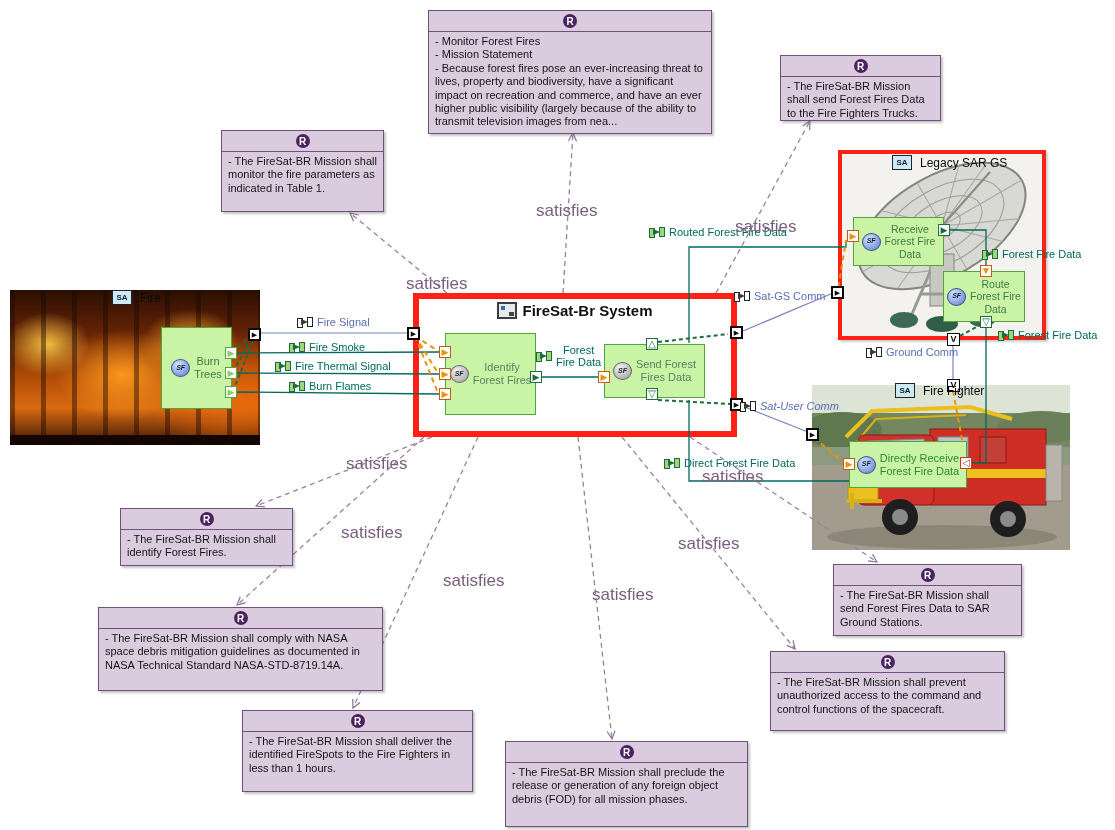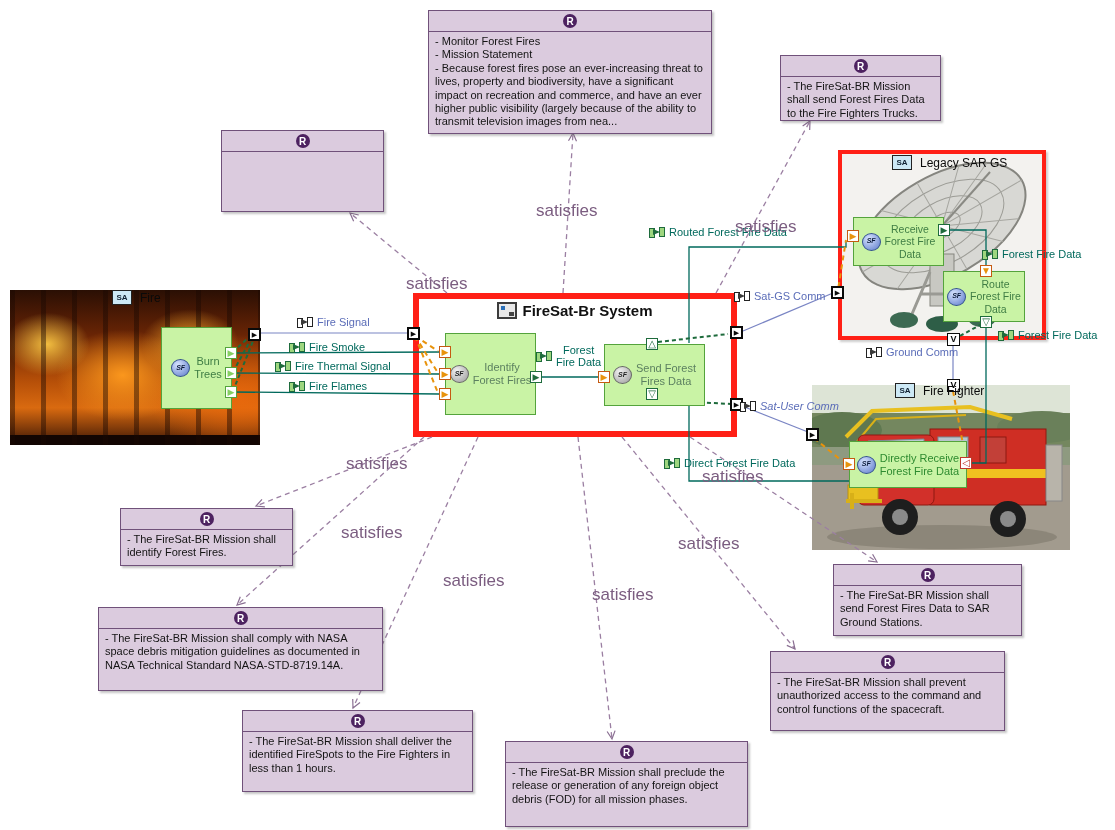--- a/index.html
+++ b/index.html
@@ -190,21 +190,21 @@
     <span>Burn
 Trees</span>
   </div>
 
   <div class="fn" style="left:445px;top:333px;width:91px;height:82px;color:#5c8060;">
     <span class="sf gray">SF</span>
     <span>Identify
 Forest Fires</span>
   </div>
 
-  <div class="fn" style="left:604px;top:344px;width:101px;height:62px;color:#5c8060;">
+  <div class="fn" style="left:604px;top:344px;width:101px;height:54px;color:#5c8060;">
     <span class="sf gray">SF</span>
     <span>Send Forest
 Fires Data</span>
   </div>
 
   <div class="fn" style="left:853px;top:217px;width:91px;height:49px;font-size:10.5px;">
     <span class="sf blue">SF</span>
     <span>Receive
 Forest Fire
 Data</span>
@@ -228,20 +228,21 @@
         <span class="r-badge">R</span>
       </div>
     <div class="req-body">- Monitor Forest Fires
 - Mission Statement
 - Because forest fires pose an ever-increasing threat to lives, property and biodiversity, have a significant impact on recreation and commerce, and have an ever higher public visibility (largely because of the ability to transmit television images from nea...</div>
   </div>
   <div class="req" style="left:221px;top:130px;width:161px;height:80px;">
     <div class="req-head">
         <span class="r-badge">R</span>
       </div>
+    <div class="req-body">- The FireSat-BR Mission shall monitor the fire parameters as indicated in Table 1.</div>
   </div>
   <div class="req" style="left:780px;top:55px;width:159px;height:64px;">
     <div class="req-head">
         <span class="r-badge">R</span>
       </div>
     <div class="req-body">- The FireSat-BR Mission shall send Forest Fires Data to the Fire Fighters Trucks.</div>
   </div>
   <div class="req" style="left:120px;top:508px;width:171px;height:56px;">
     <div class="req-head">
         <span class="r-badge">R</span>
@@ -375,21 +376,21 @@
   <div class="xlabel teal" style="left:289px;top:341px;">
     <span class="xicon green"><span class="arr"></span></span>
     <span>Fire Smoke</span>
   </div>
   <div class="xlabel teal" style="left:275px;top:360px;">
     <span class="xicon green"><span class="arr"></span></span>
     <span>Fire Thermal Signal</span>
   </div>
   <div class="xlabel teal" style="left:289px;top:380px;">
     <span class="xicon green"><span class="arr"></span></span>
-    <span>Fire Flames</span>
+    <span>Burn Flames</span>
   </div>
   <div class="xlabel teal" style="left:536px;top:344px;text-align:center;">
     <span class="xicon green"><span class="arr"></span></span>
     <span>Forest
 Fire Data</span>
   </div>
   <div class="xlabel teal" style="left:649px;top:226px;">
     <span class="xicon green"><span class="arr"></span></span>
     <span>Routed Forest Fire Data</span>
   </div>

